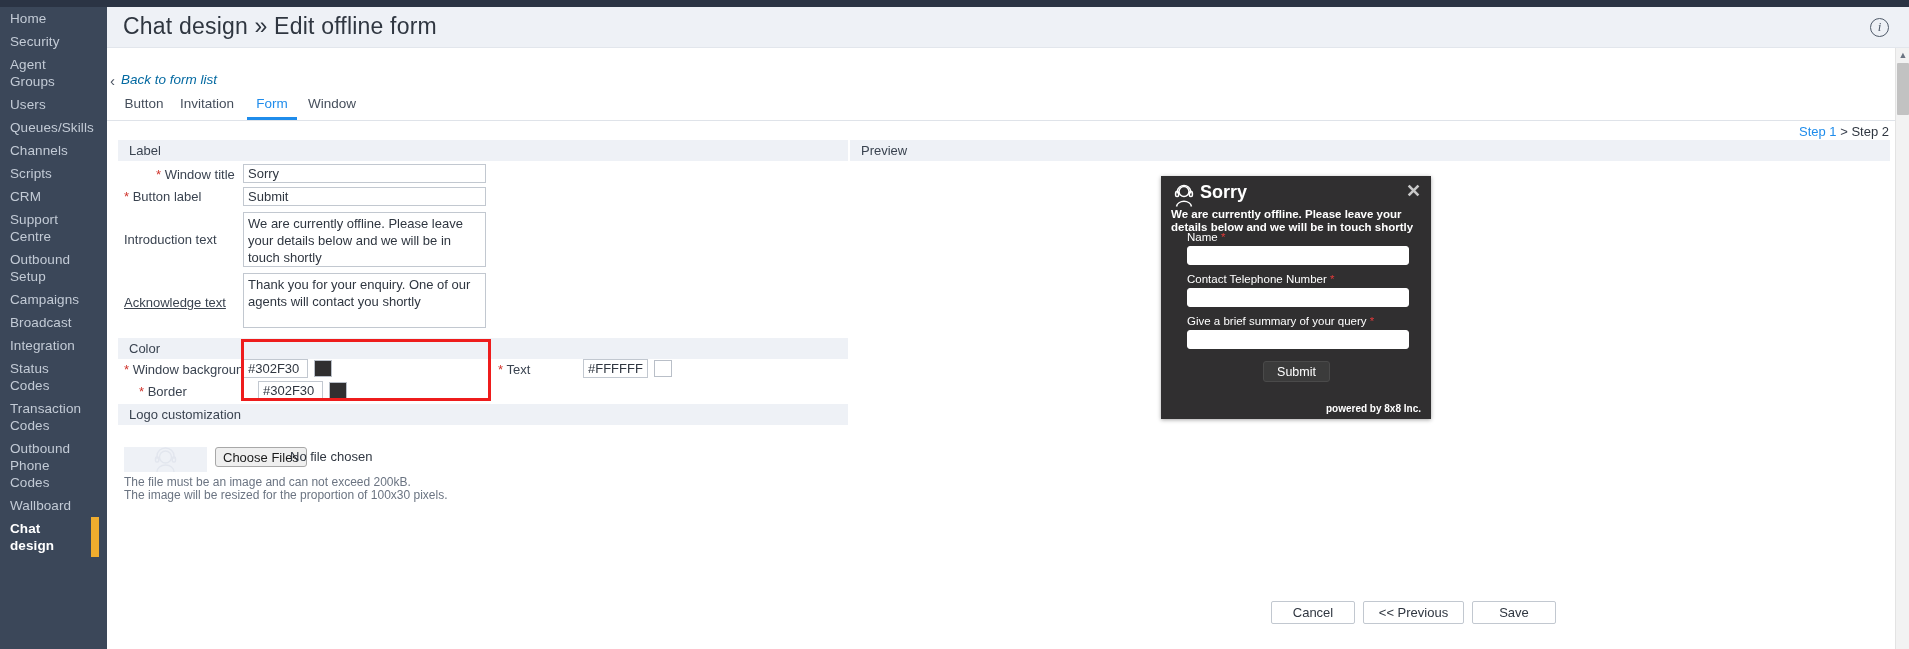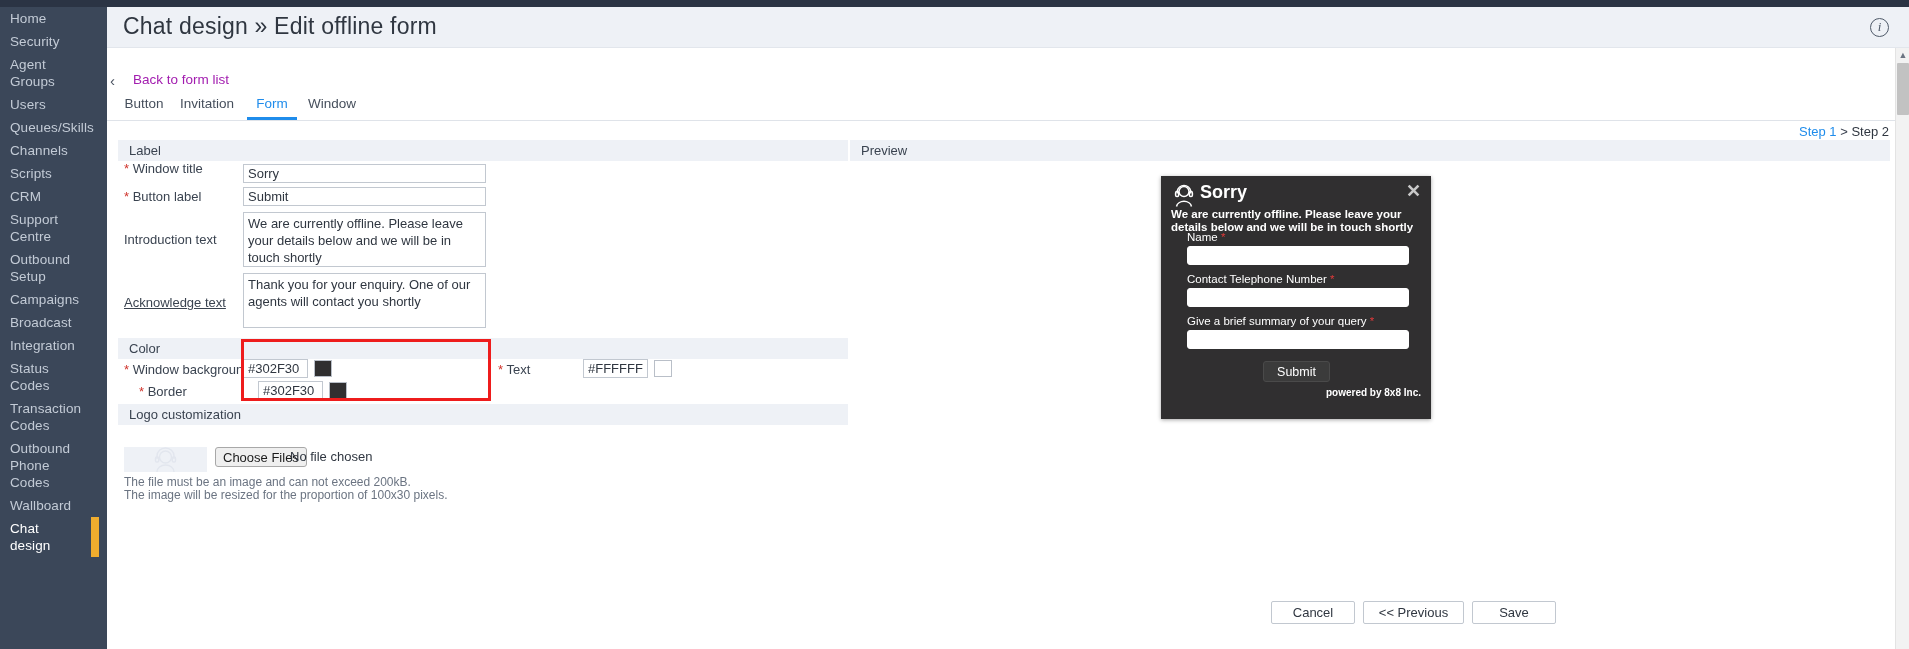--- a/index.html
+++ b/index.html
@@ -29,21 +29,21 @@
     position: relative;
     padding: 3px 10px 3px 10px;
     color: #c3cbd6;
     font-size: 13.5px;
     line-height: 17px;
     cursor: pointer;
     letter-spacing: .1px;
   }
   .nav-item.active {
     color: #ffffff;
-    font-weight: normal;
+    font-weight: bold;
   }
   .nav-item.active::after {
     content: "";
     position: absolute;
     right: -8px; top: 0;
     width: 8px; height: 100%;
     background: #f0ad2e;
   }
 
   
@@ -77,22 +77,22 @@
     cursor: pointer;
   }
 
   
   #content {
     position: absolute; left: 107px; top: 48px;
     width: 1802px; height: 601px;
     background: #ffffff;
   }
   #backlink {
-    position: absolute; left: 26px; top: 24px;
-    color: #a21caf; font-size: 13.5px; cursor: pointer;
+    position: absolute; left: 14px; top: 24px;
+    color: #0369a1; font-size: 13.5px; cursor: pointer; font-style: italic;
   }
   #backchev {
     position: absolute; left: 3px; top: 24px;
     color: #4a5260; font-size: 15px; cursor: pointer;
   }
 
   
   #tabs {
     position: absolute; left: 0; top: 48px;
     width: 1802px; height: 25px;
@@ -239,21 +239,21 @@
     position: absolute; left: 101px; top: 184px;
     width: 67px; height: 21px;
     background: #3b3b3b;
     border: 1px solid #4a4a4a;
     border-radius: 3px;
     color: #ffffff; font-size: 12.5px;
     font-family: "Liberation Sans", sans-serif;
     cursor: pointer;
   }
   #cw-powered {
-    position: absolute; right: 9px; bottom: 20px;
+    position: absolute; right: 9px; bottom: 4px;
     color: #ffffff; font-size: 10px; font-weight: bold;
   }
 
   
   #footer { position: absolute; left: 0; top: 553px; width: 1802px; height: 48px; }
   .fbtn {
     position: absolute; top: 0;
     height: 23px;
     background: #ffffff;
     border: 1px solid #c2c8d0;
@@ -334,21 +334,21 @@
       <span class="s1">Step 1</span>
       <span class="sep">&gt;</span>
       <span class="s2">Step 2</span>
     </div>
 
     <div id="formpanel">
 
       <div class="section-head" style="top:0;position:relative;">Label</div>
 
       <div class="frow" style="height:26px;">
-        <div class="flabel" style="top:0;">
+        <div class="flabel" style="top:6px;margin-left:32px;">
           <span class="req">*</span>
           <span>Window title</span>
         </div>
         <input class="finput" style="top: 3px;" value="Sorry">
       </div>
 
       <div class="frow" style="height:21px;">
         <div class="flabel" style="top:2px;">
           <span class="req">*</span>
           <span>Button label</span>

